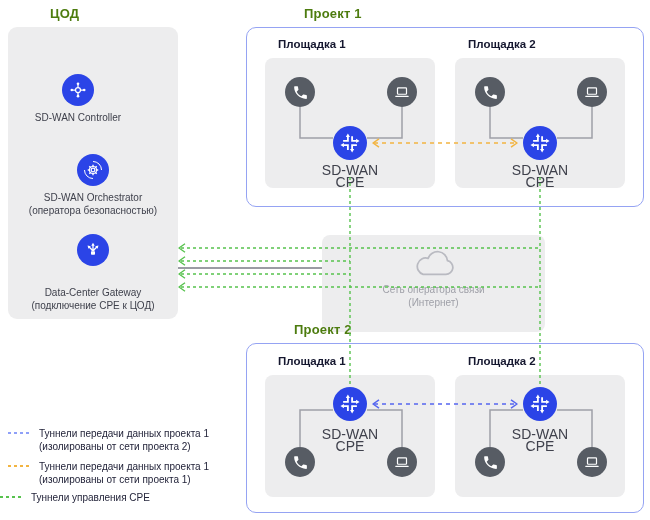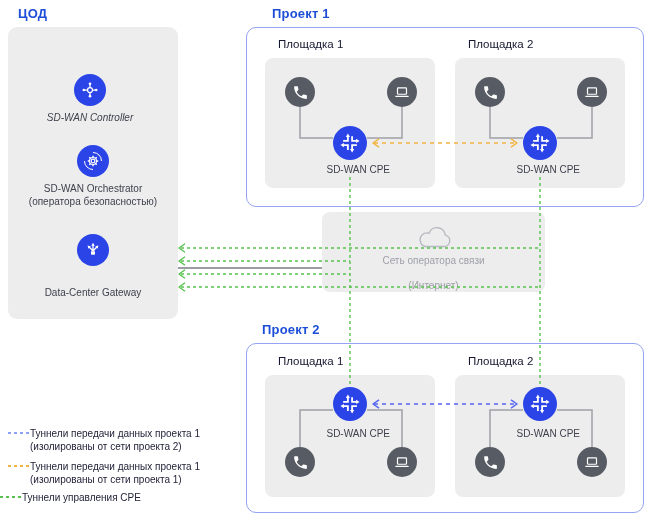--- a/index.html
+++ b/index.html
@@ -1,65 +1,65 @@
 <!DOCTYPE html>
 <html><head>
 <meta charset="utf-8">
 <style>
   html,body{margin:0;padding:0;background:#fff;}
   body{font-family:"Liberation Sans",sans-serif;}
   .canvas{position:relative;width:650px;height:520px;background:#ffffff;overflow:hidden;}
   .abs{position:absolute;}
-  .sec-title{font-weight:bold;font-size:13px;color:#1d4ed8;letter-spacing:.2px;}
-  .site-title{font-weight:normal;font-size:11.5px;color:#15172f;}
+  .sec-title{font-weight:bold;font-size:13px;color:#4d7c0f;letter-spacing:.2px;margin-left:32px;}
+  .site-title{font-weight:bold;font-size:11.5px;color:#15172f;}
   .panel{background:#ededee;border-radius:9px;}
   .project-box{background:#ffffff;border:1.5px solid #95a3f3;border-radius:10px;box-sizing:border-box;}
   .site-box{background:#ededee;border-radius:8px;}
   .circ{border-radius:50%;display:flex;align-items:center;justify-content:center;}
   .circ-blue{background:#2b44e7;}
   .circ-gray{background:#575c64;}
   .node-label{font-size:10px;line-height:12.5px;color:#3f414c;text-align:center;}
-  .cpe-label{font-size:10px;line-height:12px;color:#3f414c;text-align:right;width:80px;}
+  .cpe-label{font-size:14px;line-height:12px;color:#3f414c;text-align:center;width:80px;}
   .cloud-box{background:#ededee;border-radius:8px;display:flex;flex-direction:column;align-items:center;padding-top:11px;box-sizing:border-box;}
   .cloud-text{font-size:10px;line-height:13px;color:#9fa0a8;text-align:center;margin-top:2px;}
   .legend-item{position:absolute;display:flex;align-items:flex-start;}
   .legend-swatch{width:22px;height:2px;margin-top:5px;flex:0 0 auto;}
-  .legend-text{font-size:10px;line-height:13px;color:#23243a;}
+  .legend-text{margin-left:9px;font-size:10px;line-height:13px;color:#23243a;}
   .sw-blue{background:repeating-linear-gradient(90deg,#8fa0f8 0 3px,transparent 3px 6px);}
   .sw-orange{background:repeating-linear-gradient(90deg,#f2b441 0 3px,transparent 3px 6px);}
   .sw-green{background:repeating-linear-gradient(90deg,#57c24e 0 3px,transparent 3px 6px);}
   svg.overlay{position:absolute;left:0;top:0;pointer-events:none;}
 </style>
 </head>
 <body>
 
 <div class="canvas">
 
   <div class="abs sec-title" style="left:18px;top:6px;">ЦОД</div>
   <div class="abs panel" style="left:8px;top:27px;width:170px;height:292px;"></div>
 
-  <div class="abs" style="left:16px;top:74px;width:148px;font-style:italic;">
+  <div class="abs" style="left:4px;top:74px;width:148px;">
     <div class="circ circ-blue" style="width:32px;height:32px;margin:0 auto;">
       <svg width="20" height="20" viewBox="0 0 24 24">
         <g stroke="#fff" stroke-width="1.5" fill="none">
           <circle cx="12" cy="12" r="3"></circle>
           <path d="M12,9 V6 M12,15 V18 M9,12 H6 M15,12 H18"></path>
         </g>
         <g fill="#fff">
           <circle cx="12" cy="4.6" r="1.6"></circle>
             <circle cx="12" cy="19.4" r="1.6"></circle>
           <circle cx="4.6" cy="12" r="1.6"></circle>
             <circle cx="19.4" cy="12" r="1.6"></circle>
         </g>
       </svg>
     </div>
     <div class="node-label" style="margin-top:6px;">SD-WAN Controller</div>
   </div>
 
-  <div class="abs" style="left:8px;top:145px;width:170px;">
+  <div class="abs" style="left:8px;top:154px;width:170px;">
     <div class="circ circ-blue" style="width:32px;height:32px;margin:0 auto;">
       <svg width="20" height="20" viewBox="0 0 24 24">
         <g stroke="#fff" fill="none">
           <circle cx="12" cy="12" r="2.2" stroke-width="1.4"></circle>
           <circle cx="12" cy="12" r="4.2" stroke-width="1.4"></circle>
           <path stroke-width="1.7" d="M16.2,12 H18.3 M14.97,14.97 L16.45,16.45 M12,16.2 V18.3 M9.03,14.97 L7.55,16.45 M7.8,12 H5.7 M9.03,9.03 L7.55,7.55 M12,7.8 V5.7 M14.97,9.03 L16.45,7.55"></path>
           <path stroke-width="1.2" d="M12,1.8 A10.2,10.2 0 0 1 22.2,12 M12,22.2 A10.2,10.2 0 0 1 1.8,12"></path>
         </g>
       </svg>
     </div>
@@ -84,20 +84,21 @@
         <g fill="#fff">
           <polygon points="12,3.4 9.9,6.8 14.1,6.8"></polygon>
           <polygon points="12,3.9 9.9,7.3 14.1,7.3" transform="rotate(-46 12 13)"></polygon>
           <polygon points="12,3.9 9.9,7.3 14.1,7.3" transform="rotate(46 12 13)"></polygon>
           <rect x="9.6" y="13.6" width="4.8" height="4.2" rx="0.9"></rect>
         </g>
         <path d="M10.9,13.6 v-1 a1.1,1.1 0 0 1 2.2,0 v1" stroke="#fff" stroke-width="1.1" fill="none"></path>
       </svg>
     </div>
     <div class="node-label" style="margin-top:21px;">Data-Center Gateway</div>
+    <div class="node-label">(подключение CPE к ЦОД)</div>
   </div>
 
   <div class="abs sec-title" style="left:272px;top:6px;">Проект 1</div>
   <div class="abs project-box" style="left:246px;top:27px;width:398px;height:180px;"></div>
 
   <div class="abs site-title" style="left:278px;top:38px;">Площадка 1</div>
   <div class="abs site-box" style="left:265px;top:58px;width:170px;height:130px;"></div>
   <div class="abs site-title" style="left:468px;top:38px;">Площадка 2</div>
   <div class="abs site-box" style="left:455px;top:58px;width:170px;height:130px;"></div>
 
@@ -156,26 +157,26 @@
       <g fill="#fff">
         <polygon points="18.6,7.4 22.4,9.7 18.6,12"></polygon>
           <polygon points="18.6,7.4 22.4,9.7 18.6,12" transform="rotate(90 12 12)"></polygon>
         <polygon points="18.6,7.4 22.4,9.7 18.6,12" transform="rotate(180 12 12)"></polygon>
           <polygon points="18.6,7.4 22.4,9.7 18.6,12" transform="rotate(270 12 12)"></polygon>
       </g>
     </svg>
   </div>
   <div class="abs cpe-label" style="left:500px;top:164px;">SD-WAN CPE</div>
 
-  <div class="abs cloud-box" style="left:322px;top:212px;width:223px;height:80px;">
+  <div class="abs cloud-box" style="left:322px;top:235px;width:223px;height:97px;">
     <svg width="52" height="35" viewBox="0 0 60 40">
       <path d="M17.5,32.5 h26 a8,8 0 0 0 2,-15.8 a11.5,11.5 0 0 0 -22.3,-2.6 a9.3,9.3 0 0 0 -5.7,18.4 z" fill="none" stroke="#b9bac1" stroke-width="2" stroke-linejoin="round"></path>
     </svg>
     <div class="cloud-text">Сеть оператора связи</div>
-    <div class="cloud-text" style="margin-top:12px;">(Интернет)</div>
+    <div class="cloud-text" style="margin-top:0;">(Интернет)</div>
   </div>
 
   <div class="abs sec-title" style="left:262px;top:322px;">Проект 2</div>
   <div class="abs project-box" style="left:246px;top:343px;width:398px;height:170px;"></div>
 
   <div class="abs site-title" style="left:278px;top:355px;">Площадка 1</div>
   <div class="abs site-box" style="left:265px;top:375px;width:170px;height:122px;"></div>
   <div class="abs site-title" style="left:468px;top:355px;">Площадка 2</div>
   <div class="abs site-box" style="left:455px;top:375px;width:170px;height:122px;"></div>
 

